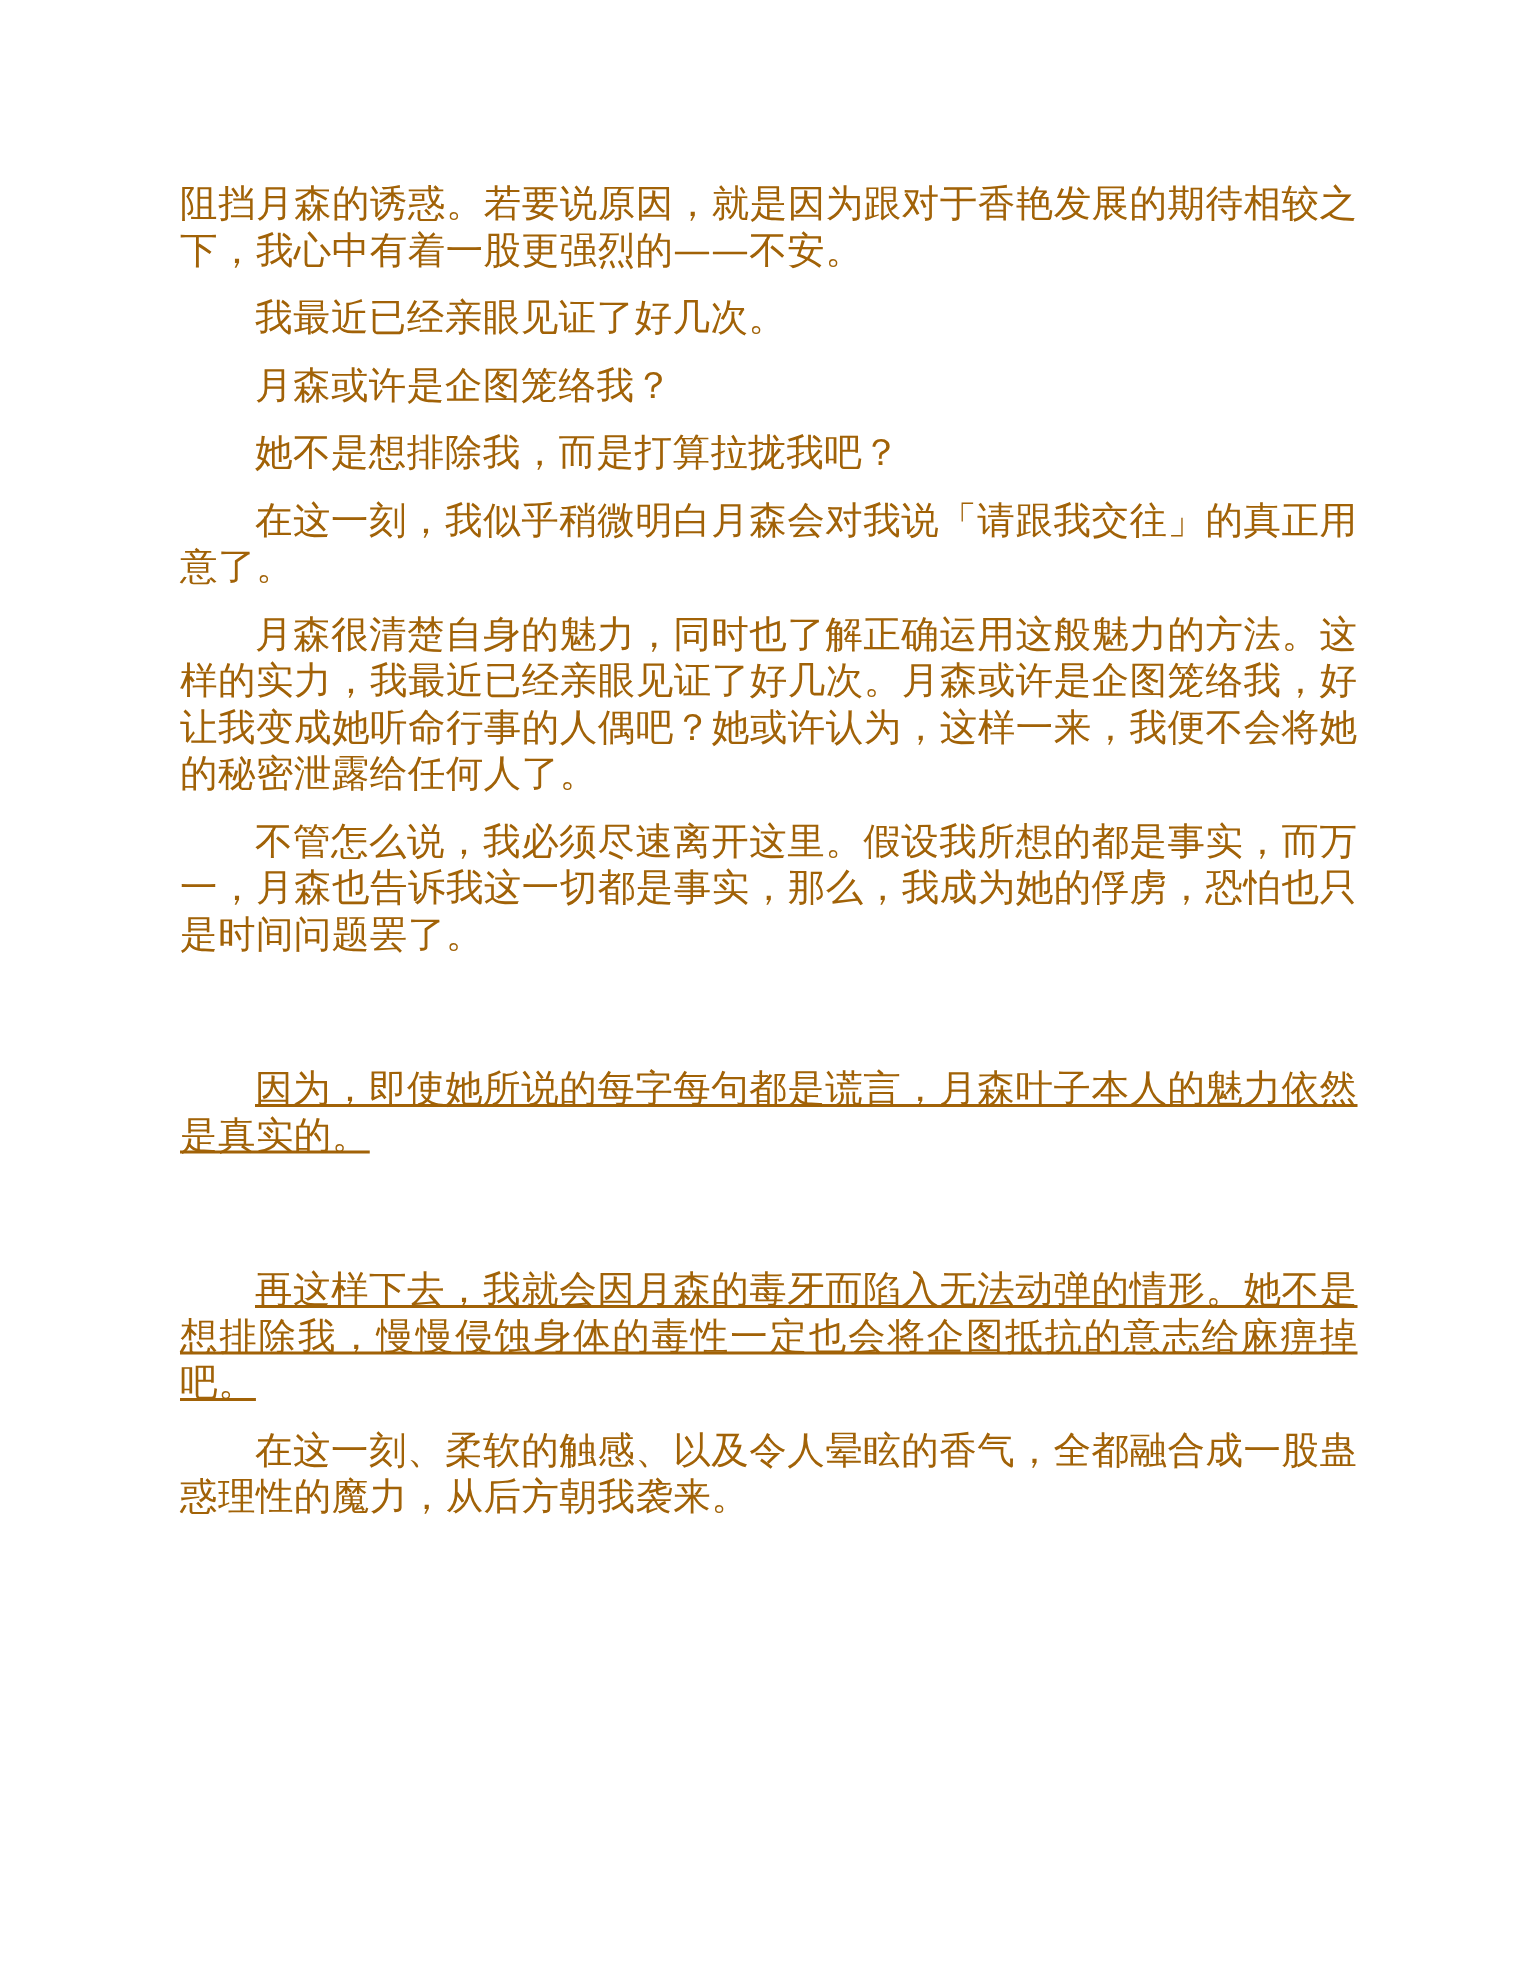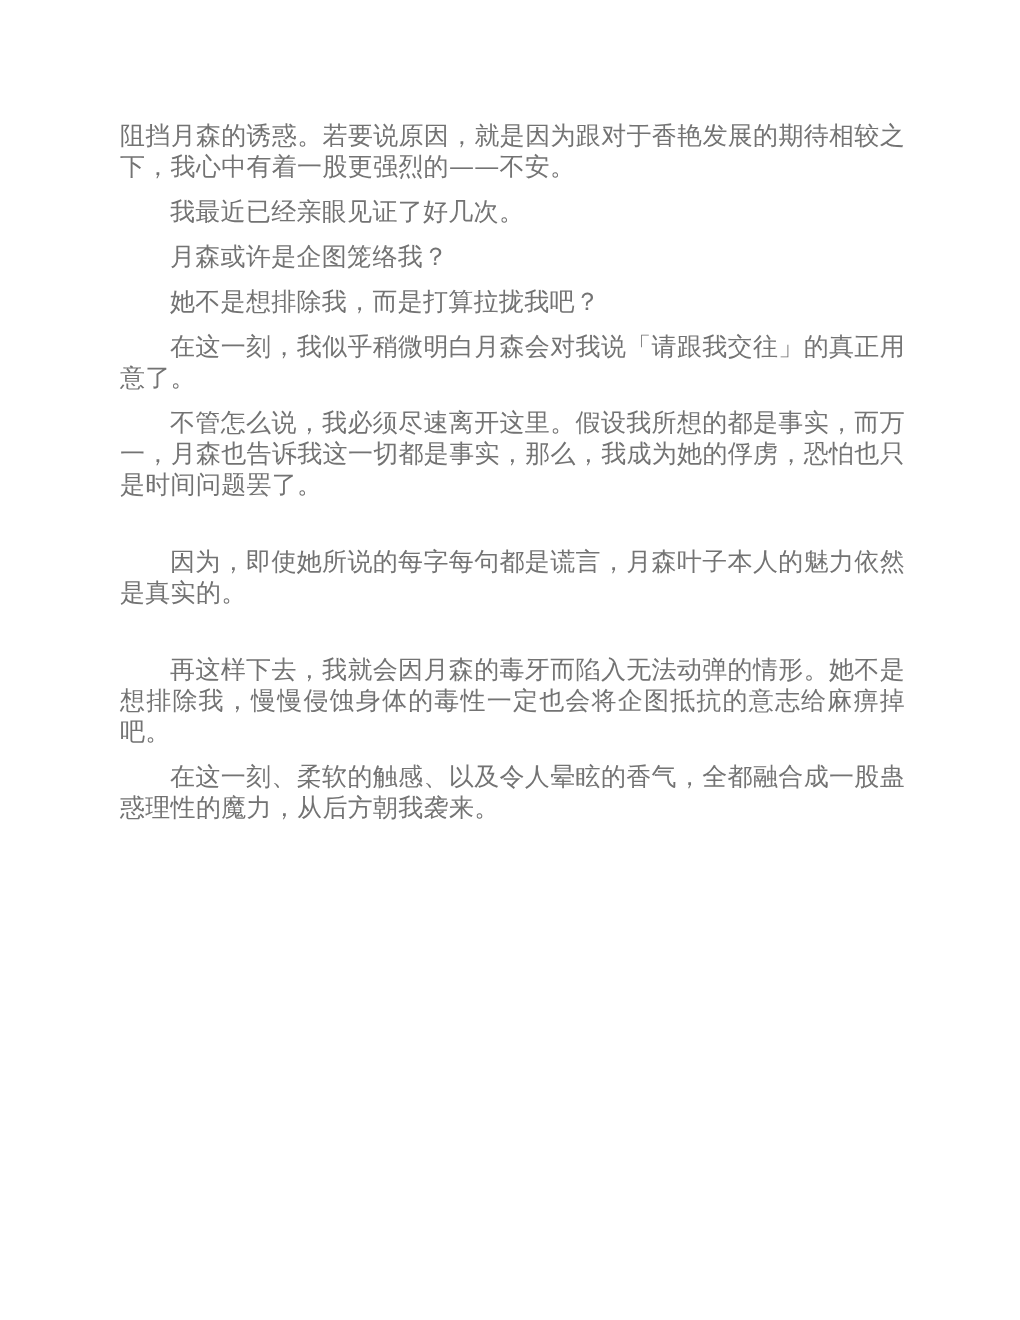--- a/index.html
+++ b/index.html
@@ -9,46 +9,48 @@
   }
   .page {
     position: relative;
     width: 1020px;
     height: 1320px;
     background: #ffffff;
     box-sizing: border-box;
     padding: 120px 115px 0 120px;
     overflow: hidden;
     font-family: "DejaVu Serif", "Liberation Serif", serif;
-    color: #737373;
+    color: #a16207;
   }
   .content p {
     margin: 0 0 14px 0;
     font-size: 25px;
     line-height: 31px;
     text-align: justify;
     text-indent: 2em;
     letter-spacing: 0.3px;
     word-break: break-all;
   }
   .content p.no-indent {
     text-indent: 0;
   }
   .content p.scene-break {
-    margin-top: 46px;
+    margin-top: 72px;
+    text-decoration: underline;
   }
 </style>
 </head>
 <body>
 
 <div class="page">
   <div class="content">
     <p class="no-indent">阻挡月森的诱惑。若要说原因，就是因为跟对于香艳发展的期待相较之下，我心中有着一股更强烈的——不安。</p>
     <p>我最近已经亲眼见证了好几次。</p>
     <p>月森或许是企图笼络我？</p>
     <p>她不是想排除我，而是打算拉拢我吧？</p>
     <p>在这一刻，我似乎稍微明白月森会对我说「请跟我交往」的真正用意了。</p>
+    <p>月森很清楚自身的魅力，同时也了解正确运用这般魅力的方法。这样的实力，我最近已经亲眼见证了好几次。月森或许是企图笼络我，好让我变成她听命行事的人偶吧？她或许认为，这样一来，我便不会将她的秘密泄露给任何人了。</p>
     <p>不管怎么说，我必须尽速离开这里。假设我所想的都是事实，而万一，月森也告诉我这一切都是事实，那么，我成为她的俘虏，恐怕也只是时间问题罢了。</p>
     <p class="scene-break">因为，即使她所说的每字每句都是谎言，月森叶子本人的魅力依然是真实的。</p>
     <p class="scene-break">再这样下去，我就会因月森的毒牙而陷入无法动弹的情形。她不是想排除我，慢慢侵蚀身体的毒性一定也会将企图抵抗的意志给麻痹掉吧。</p>
     <p>在这一刻、柔软的触感、以及令人晕眩的香气，全都融合成一股蛊惑理性的魔力，从后方朝我袭来。</p>
   </div>
 </div>
 
 </body></html>

